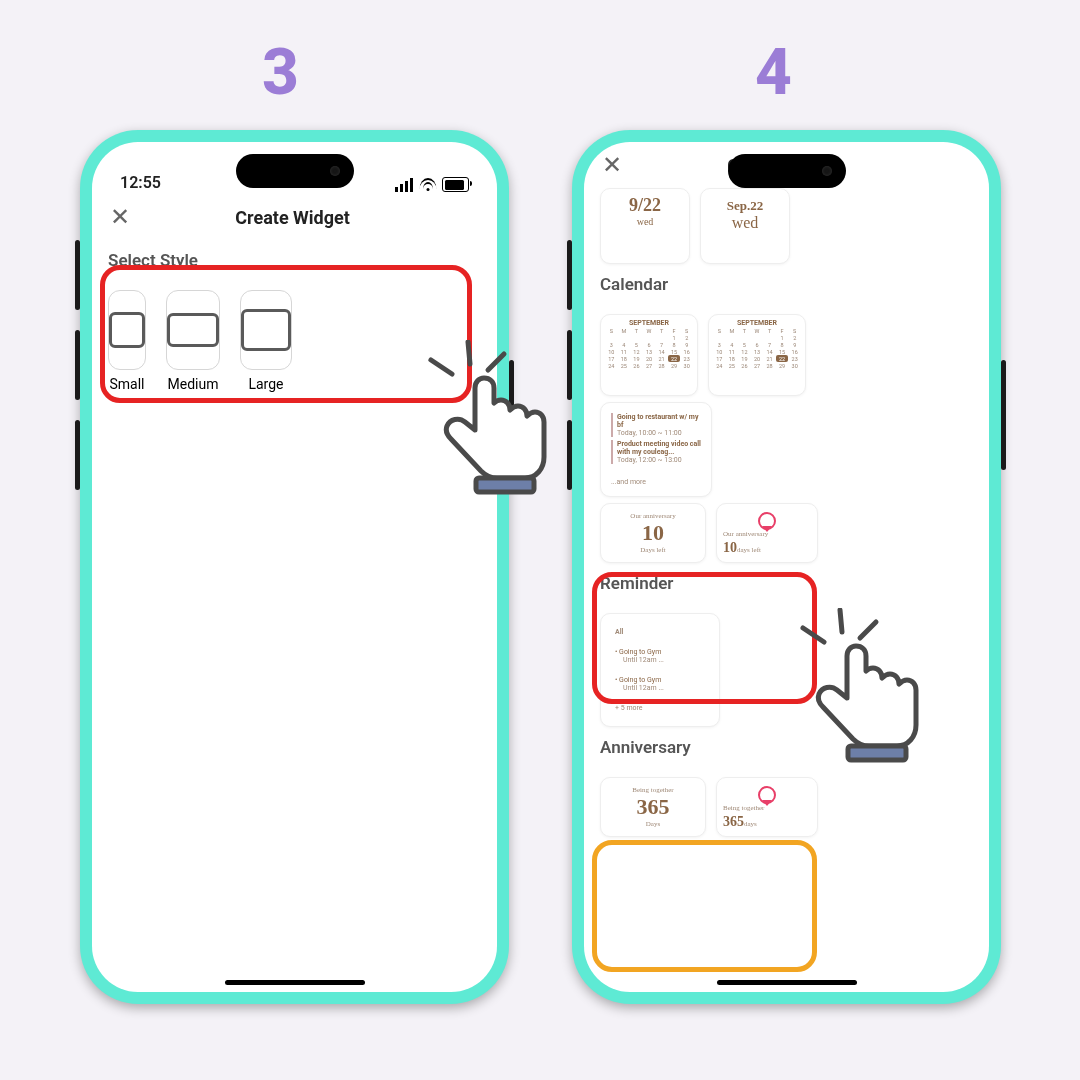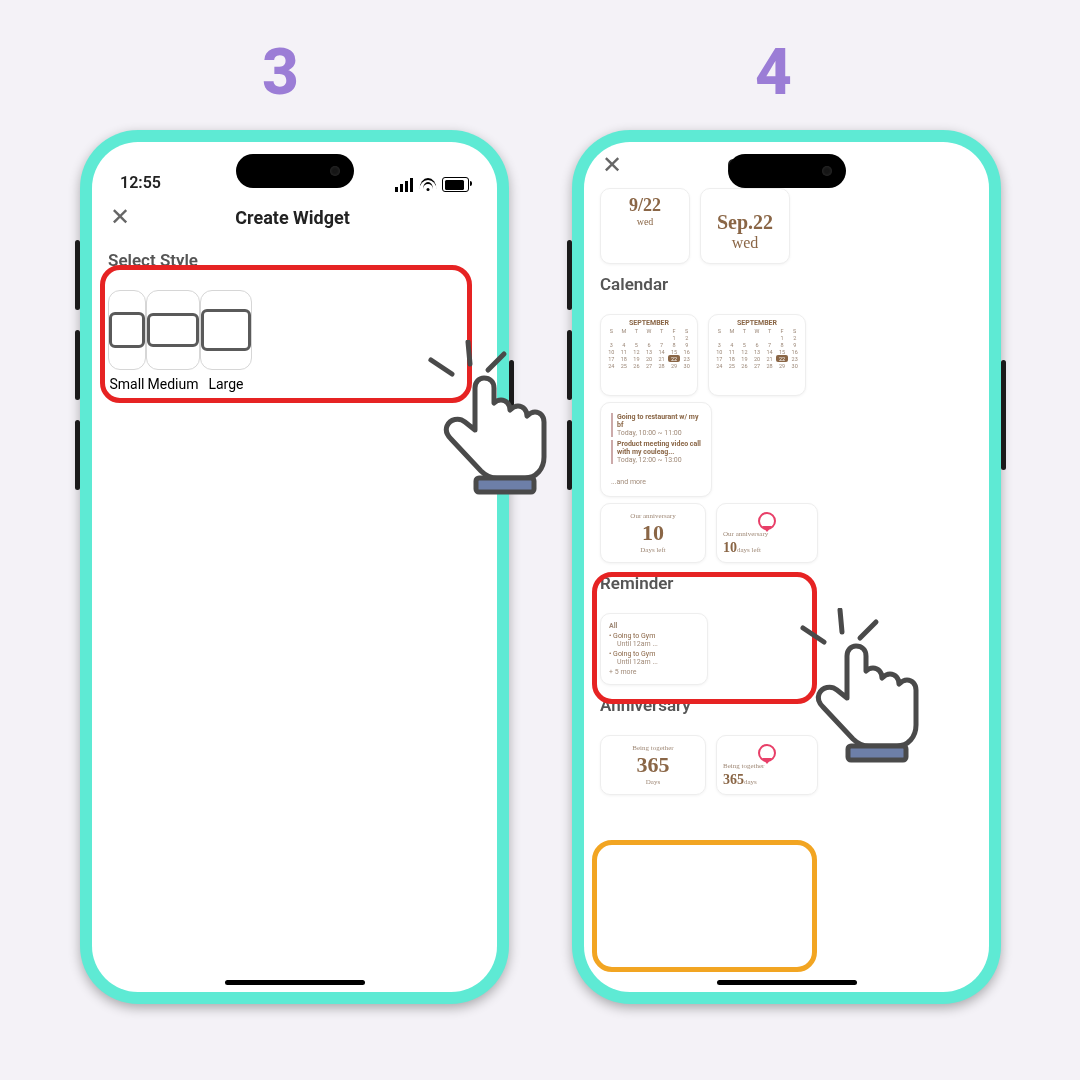--- a/index.html
+++ b/index.html
@@ -70,21 +70,21 @@
   
   .nav-row{display:flex;align-items:center;height:46px;padding:0 18px;}
   .close-x{font-size:24px;font-weight:300;color:#666;cursor:pointer;line-height:1;}
   .nav-title{flex:1;text-align:center;font-size:18px;font-weight:700;}
 
   
   .content{padding:0 16px;}
   .section-title{font-size:17px;font-weight:600;color:#555;margin:10px 0 20px}
 
   
-  .style-row{display:flex;gap:0}
+  .style-row{display:flex;gap:20px}
   .style-card{flex:1;border:1.3px solid #d6d6d6;border-radius:12px;height:78px;display:flex;align-items:center;justify-content:center;cursor:pointer}
   .style-card .shape{border:3px solid #5a5a5a;border-radius:6px}
   .sq  .shape{width:30px;height:30px}
   .rect .shape{width:46px;height:28px}
   .big .shape{width:44px;height:36px}
   .style-label{margin-top:6px;text-align:center;font-size:14px;color:#000}
 
   
   .hl{position:absolute;border:5px solid;border-radius:20px;pointer-events:none;z-index:8}
   .hl.red{border-color:#e62323}
@@ -107,22 +107,22 @@
   .ribbon::after{content:"";position:absolute;left:2px;top:12px;border-left:5px solid transparent;border-right:5px solid transparent;border-top:6px solid #e83f68}
   .mini-cal{width:88px;height:72px;padding:4px}
   .mini-cal .mon{font-size:7px;font-weight:700;color:#8a6646;text-align:center}
   .mini-cal table{width:100%;border-collapse:collapse;font-size:5.5px;color:#9c8878;text-align:center}
   .mini-cal td{padding:.5px}
   .mini-cal .hi{background:#8a6646;color:#fff;border-radius:2px}
   .sched{width:90px;font-size:7px;color:#8a6646;padding:10px}
   .sched .row{border-left:2px solid #caa;padding-left:4px;margin-bottom:3px}
   .sched .row b{display:block;font-size:7px}
   .count .num{font-size:22px;font-weight:700}
-  .rem{width:90px;font-size:7px;color:#8a6646;padding:8px}
-  .rem .row{margin:2px 0}
+  .rem{width:90px;font-size:7px;color:#8a6646;padding:14px}
+  .rem .row{margin:12px 0}
 </style>
 </head>
 <body>
 
 <div class="step-label" style="left:262px">3</div>
 <div class="step-label" style="left:755px">4</div>
 
 <div class="phone" style="left:80px">
   <div class="screen">
     <div class="dynamic-island"></div>
@@ -206,21 +206,21 @@
     </div>
 
     <div class="content">
 
       <div class="cat-row">
         <div class="wcard cardA brown">
           <div class="big">9/22</div>
           <div class="sm">wed</div>
         </div>
         <div class="wcard cardB brown">
-          <div style="font-size:20px;font-weight:600;margin-top:16px">Sep.22</div>
+          <div style="font-size:13px;font-weight:600;margin-top:3px">Sep.22</div>
           <div class="sm">wed</div>
         </div>
       </div>
 
       <div class="section-title">Calendar</div>
       <div class="cat-row">
         <div class="wcard mini-cal">
           <div class="mon">SEPTEMBER</div>
           <table>
               <tbody>

